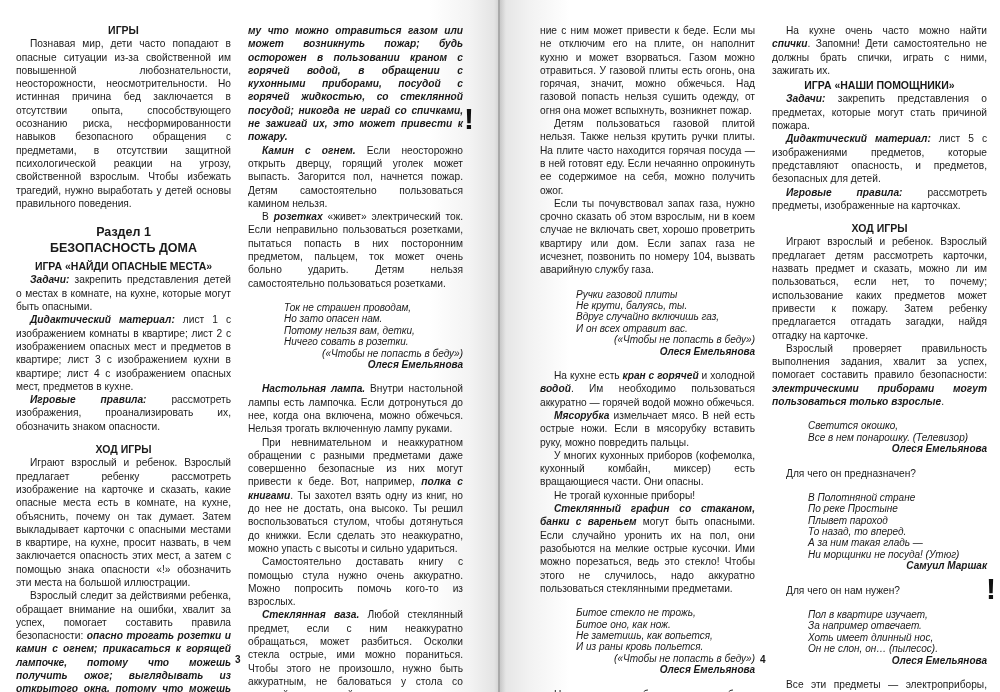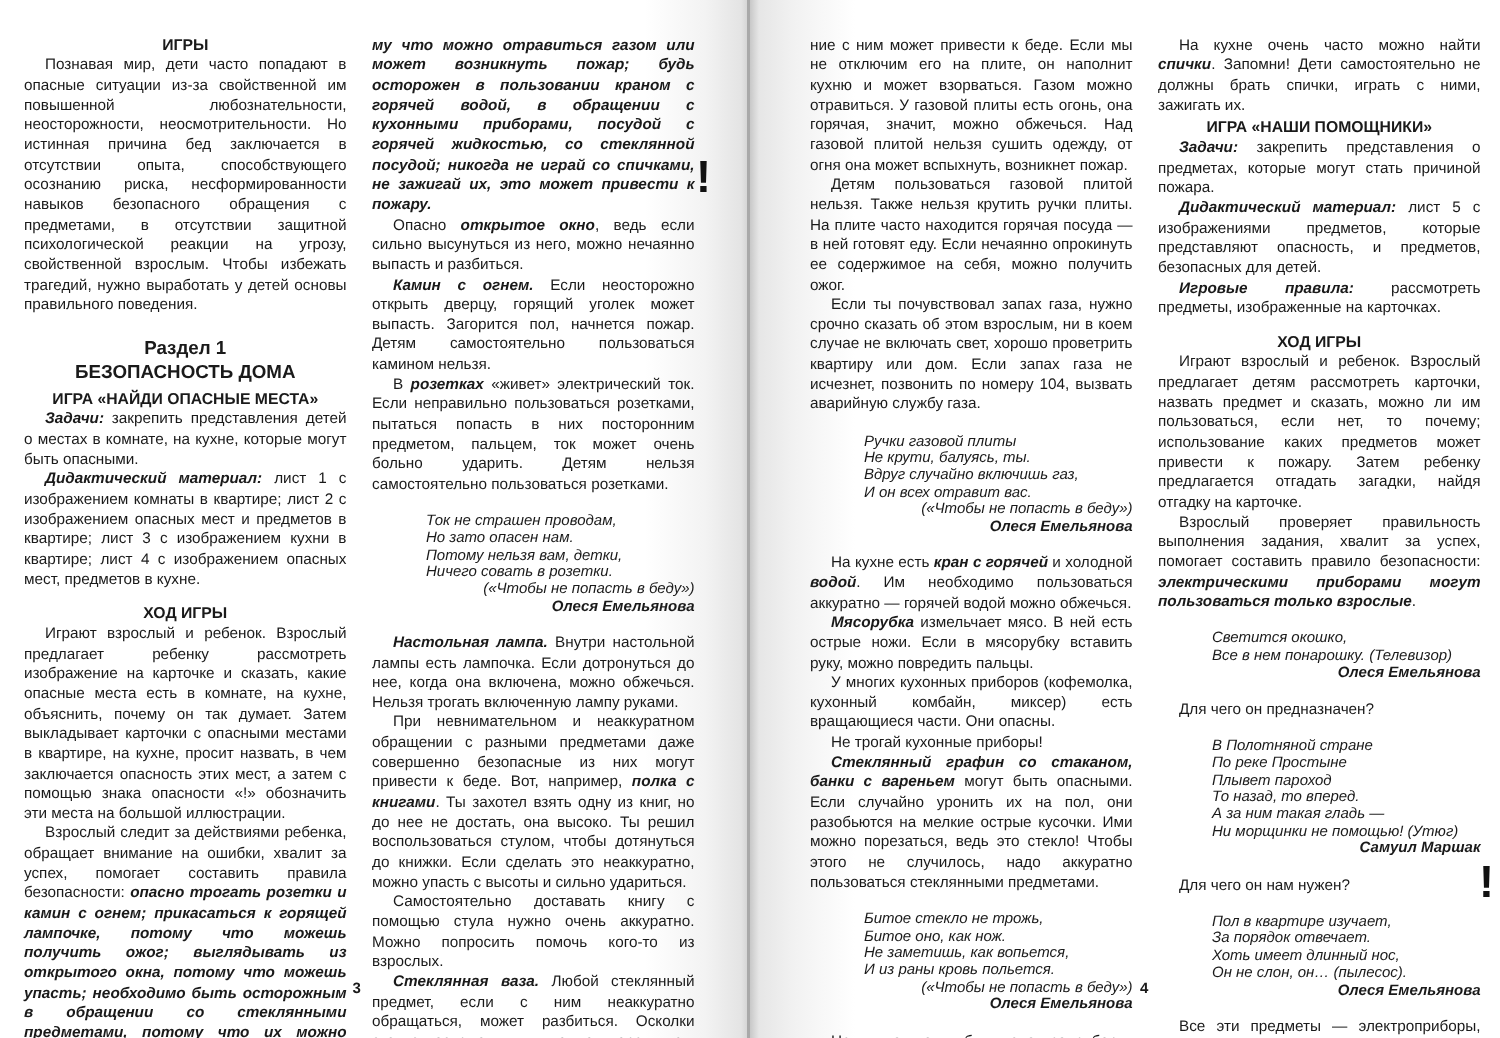--- a/index.html
+++ b/index.html
@@ -34,29 +34,29 @@
     <div class="col c1">
       <div class="h h-small">ИГРЫ</div>
       <p>Познавая мир, дети часто попадают в опасные ситуации из-за свойственной им повышенной любознательности, неосторожности, неосмотрительности. Но истинная причина бед заключается в отсутствии опыта, способствующего осознанию риска, несформированности навыков безопасного обращения с предметами, в отсутствии защитной психологической реакции на угрозу, свойственной взрослым. Чтобы избежать трагедий, нужно выработать у детей основы правильного поведения.</p>
 
       <div class="h h-big">Раздел 1</div>
       <div class="h h-big" style="margin-top:0">БЕЗОПАСНОСТЬ ДОМА</div>
 
       <div class="h h-game">ИГРА «НАЙДИ ОПАСНЫЕ МЕСТА»</div>
       <p><span class="bi">Задачи:</span><span> закрепить представления детей о местах в комнате, на кухне, которые могут быть опасными.</span></p>
       <p><span class="bi">Дидактический материал:</span><span> лист 1 с изображением комнаты в квартире; лист 2 с изображением опасных мест и предметов в квартире; лист 3 с изображением кухни в квартире; лист 4 с изображением опасных мест, предметов в кухне.</span></p>
+      <p><span class="bi">Игровые правила:</span><span> рассмотреть изображения, проанализировать их, обозначить знаком опасности.</span></p>
 
       <div class="h h-sect">ХОД ИГРЫ</div>
       <p>Играют взрослый и ребенок. Взрослый предлагает ребенку рассмотреть изображение на карточке и сказать, какие опасные места есть в комнате, на кухне, объяснить, почему он так думает. Затем выкладывает карточки с опасными местами в квартире, на кухне, просит назвать, в чем заключается опасность этих мест, а затем с помощью знака опасности «!» обозначить эти места на большой иллюстрации.</p>
       <p><span>Взрослый следит за действиями ребенка, обращает внимание на ошибки, хвалит за успех, помогает составить правила безопасности: </span><span class="bi">опасно трогать розетки и камин с огнем; прикасаться к горящей лампочке, потому что можешь получить ожог; выглядывать из открытого окна, потому что можешь упасть; необходимо быть осторожным в обращении со стеклянными предметами, потому что их можно случайно разбить и пораниться осколками; самостоятельно пользоваться газовой плитой опасно, пото-</span></p>
     </div>
 
     <div class="col c2">
       <p style="text-indent:0" class="bi">му что можно отравиться газом или может возникнуть пожар; будь осторожен в пользовании краном с горячей водой, в обращении с кухонными приборами, посудой с горячей жидкостью, со стеклянной посудой; никогда не играй со спичками, не зажигай их, это может привести к пожару.</p>
-      <p><span>Опасно </span><span class="bi">открытое окно</span><span>, ведь если сильно высунуться из него, можно нечаянно выпасть и разбиться.</span></p>
       <p><span class="bi">Камин с огнем.</span><span> Если неосторожно открыть дверцу, горящий уголек может выпасть. Загорится пол, начнется пожар. Детям самостоятельно пользоваться камином нельзя.</span></p>
       <p><span>В </span><span class="bi">розетках</span><span> «живет» электрический ток. Если неправильно пользоваться розетками, пытаться попасть в них посторонним предметом, пальцем, ток может очень больно ударить. Детям нельзя самостоятельно пользоваться розетками.</span></p>
 
       <div class="poem">
         <span class="ln">Ток не страшен проводам,</span>
         <span class="ln">Но зато опасен нам.</span>
         <span class="ln">Потому нельзя вам, детки,</span>
         <span class="ln">Ничего совать в розетки.</span>
         <span class="src">(«Чтобы не попасть в беду»)</span>
         <span class="src" style="font-weight:bold">Олеся Емельянова</span>
@@ -70,21 +70,21 @@
     </div>
 
     <div class="excl" style="left:464px;top:104px;">!</div>
     <div class="pnum" style="left:235px;">3</div>
   </div>
 
   <div class="gutter"></div>
 
   <div class="page page-right">
     <div class="col c3">
-      <p style="text-indent:0">ние с ним может привести к беде. Если мы не отключим его на плите, он наполнит кухню и может взорваться. Газом можно отравиться. У газовой плиты есть огонь, она горячая, значит, можно обжечься. Над газовой плитой нельзя сушить одежду, от огня она может вспыхнуть, возникнет пожар.</p>
+      <p style="text-indent:0">ние с ним может привести к беде. Если мы не отключим его на плите, он наполнит кухню и может взорваться. Газом можно отравиться. У газовой плиты есть огонь, она горячая, значит, можно обжечься. Над газовой попасть нельзя сушить одежду, от огня она может вспыхнуть, возникнет пожар.</p>
       <p>Детям пользоваться газовой плитой нельзя. Также нельзя крутить ручки плиты. На плите часто находится горячая посуда — в ней готовят еду. Если нечаянно опрокинуть ее содержимое на себя, можно получить ожог.</p>
       <p>Если ты почувствовал запах газа, нужно срочно сказать об этом взрослым, ни в коем случае не включать свет, хорошо проветрить квартиру или дом. Если запах газа не исчезнет, позвонить по номеру 104, вызвать аварийную службу газа.</p>
 
       <div class="poem">
         <span class="ln">Ручки газовой плиты</span>
         <span class="ln">Не крути, балуясь, ты.</span>
         <span class="ln">Вдруг случайно включишь газ,</span>
         <span class="ln">И он всех отравит вас.</span>
         <span class="src">(«Чтобы не попасть в беду»)</span>
         <span class="src" style="font-weight:bold">Олеся Емельянова</span>
@@ -126,28 +126,28 @@
         <span class="src" style="font-weight:bold">Олеся Емельянова</span>
       </div>
       <p class="q">Для чего он предназначен?</p>
 
       <div class="poem">
         <span class="ln">В Полотняной стране</span>
         <span class="ln">По реке Простыне</span>
         <span class="ln">Плывет пароход</span>
         <span class="ln">То назад, то вперед.</span>
         <span class="ln">А за ним такая гладь —</span>
-        <span class="ln">Ни морщинки не помощью! (Утюг)</span>
+        <span class="ln">Ни морщинки не посуда! (Утюг)</span>
         <span class="src" style="font-weight:bold">Самуил Маршак</span>
       </div>
       <p class="q">Для чего он нам нужен?</p>
 
       <div class="poem">
         <span class="ln">Пол в квартире изучает,</span>
-        <span class="ln">За порядок отвечает.</span>
+        <span class="ln">За например отвечает.</span>
         <span class="ln">Хоть имеет длинный нос,</span>
         <span class="ln">Он не слон, он… (пылесос).</span>
         <span class="src" style="font-weight:bold">Олеся Емельянова</span>
       </div>
 
       <p>Все эти предметы — электроприборы, они работают от электричества, которое поступает к ним через электропровод и вилку. Вилку мы вставляем в розетку. Если ими пользоваться неаккуратно, может ударить током. Если они неисправны, может произойти возгорание, пожар. Электроприборы опасны для</p>
     </div>
 
     <div class="excl" style="left:486px;top:574px;">!</div>
     <div class="pnum" style="left:260px;">4</div>

